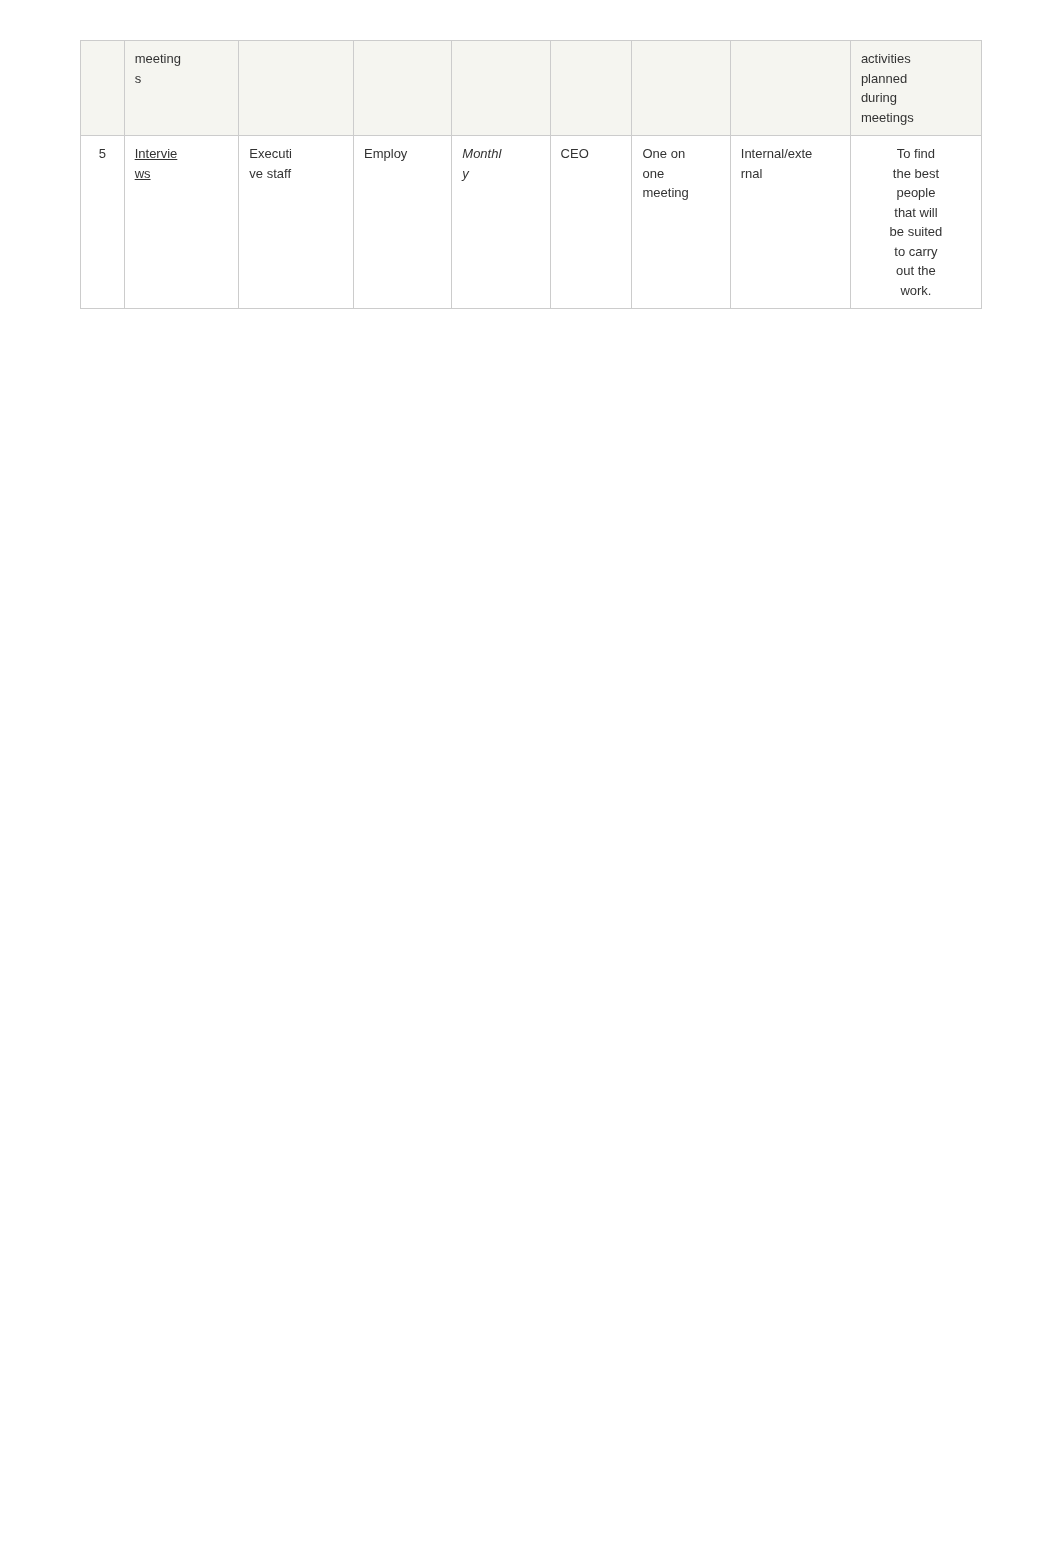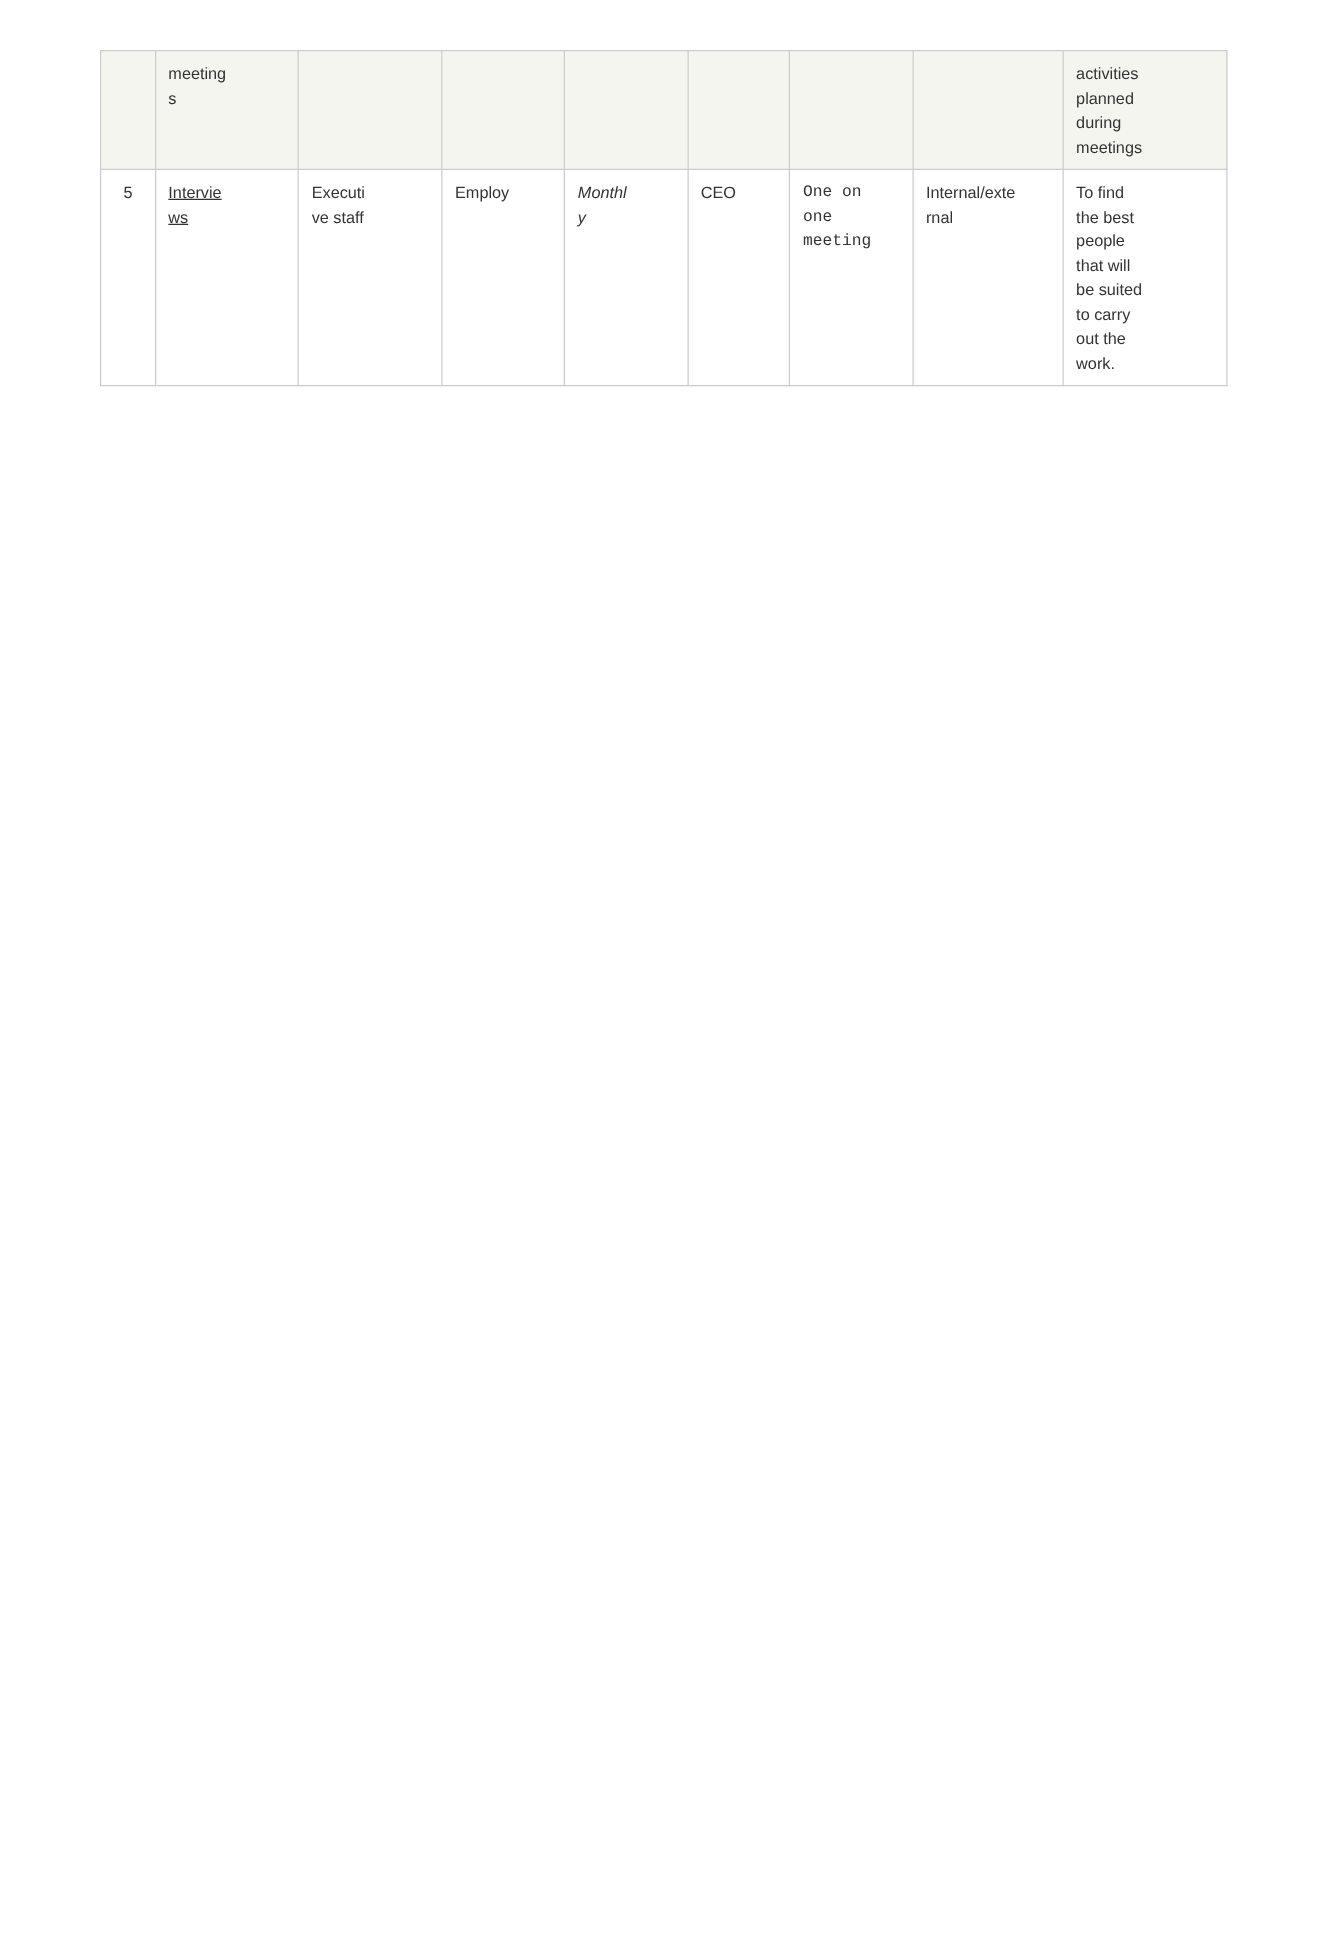--- a/index.html
+++ b/index.html
@@ -73,26 +73,26 @@
       <tr>
         <td style="text-align:center;">5</td>
         <td style="white-space:pre-wrap;text-decoration:underline;">Intervie
 ws</td>
         <td style="white-space:pre-wrap;margin-top:20px;">Executi
 ve staff</td>
         <td style="white-space:pre-wrap;margin-top:34px;">Employ</td>
         <td style="white-space:pre-wrap;font-style:italic;">Monthl
 y</td>
         <td style="white-space:pre-wrap;">CEO</td>
-        <td style="white-space:pre-wrap;font-family:Liberation Mono, monospace;">One on
+        <td style="white-space:pre-wrap;">One on
 one
 meeting</td>
         <td style="white-space:pre-wrap;">Internal/exte
 rnal</td>
-        <td style="white-space:pre-wrap;">To find
+        <td style="white-space:pre-wrap;text-align:center;">To find
 the best
 people
 that will
 be suited
 to carry
 out the
 work.</td>
       </tr>
     </tbody>
   </table>

